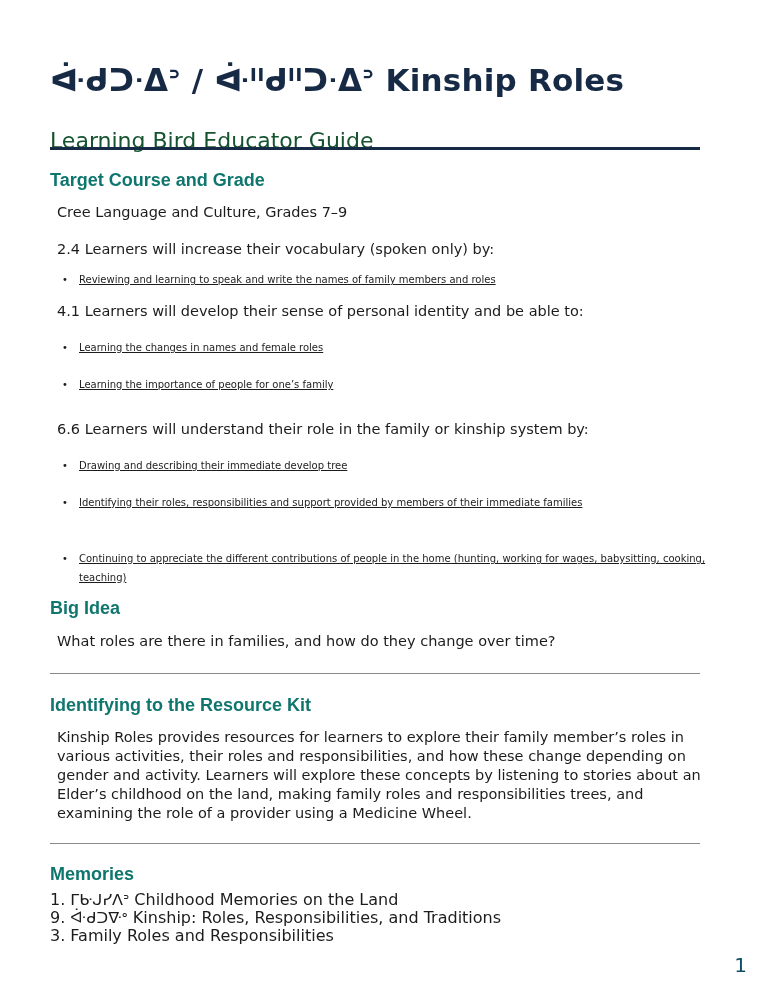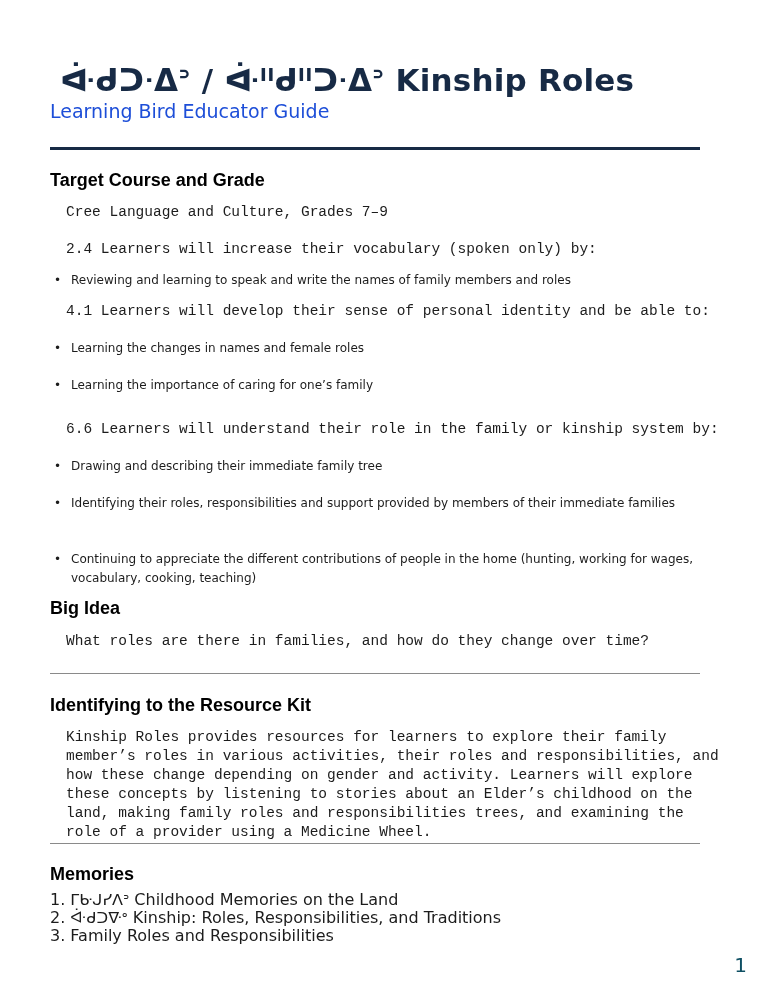--- a/index.html
+++ b/index.html
@@ -1,55 +1,55 @@
 <!DOCTYPE html>
 <html><head>
 <meta charset="utf-8">
 <style>
   html,body{margin:0;padding:0;background:#fff;}
   body{width:773px;height:1000px;position:relative;overflow:hidden;font-family:"DejaVu Sans","Liberation Sans",sans-serif;color:#1c1c1c;}
   .page{position:absolute;left:50px;top:0;width:650px;}
-  .title{position:absolute;top:62px;left:0;font-family:"DejaVu Sans",sans-serif;font-weight:bold;font-size:31px;color:#172a45;white-space:nowrap;letter-spacing:0.2px;margin-left:10px;}
-  .subtitle{position:absolute;top:100px;left:0;font-size:19px;color:#1d4ed8;}
+  .title{position:absolute;top:62px;left:0;font-family:"DejaVu Sans",sans-serif;font-weight:bold;font-size:31px;color:#172a45;white-space:nowrap;letter-spacing:0.2px;}
+  .subtitle{position:absolute;top:128px;left:0;font-size:22px;color:#14532d;}
   .rule-thick{position:absolute;top:147px;left:0;width:650px;height:3px;background:#172a45;}
-  .h{font-family:"Liberation Sans",sans-serif;font-weight:bold;color:#000000;font-size:18px;position:absolute;left:0;}
-  .p{position:absolute;left:16px;font-size:14.5px;line-height:19px;width:660px;font-family:Liberation Mono, monospace;}
-  .bullet{position:absolute;left:4px;font-size:12px;line-height:18.5px;width:640px;padding-left:17px;}
+  .h{font-family:"Liberation Sans",sans-serif;font-weight:bold;color:#0f766e;font-size:18px;position:absolute;left:0;}
+  .p{position:absolute;left:7px;font-size:14.5px;line-height:19px;width:660px;}
+  .bullet{position:absolute;left:12px;font-size:10px;line-height:18.5px;width:640px;padding-left:17px;text-decoration:underline;}
   .bullet::before{content:"•";position:absolute;left:0;top:0;}
   .rule-thin{position:absolute;left:0;width:650px;height:1px;background:#8a8a8a;}
   .res{position:absolute;left:0;font-size:16px;line-height:18.5px;}
   .pagenum{position:absolute;right:26px;top:953px;font-size:20px;color:#0e4f63;}
 </style>
 </head>
 <body>
 
 <div class="page">
   <div class="title">ᐚᑯᑐᐧᐃᐣ / ᐚᐦᑯᐦᑐᐧᐃᐣ Kinship Roles</div>
   <div class="subtitle">Learning Bird Educator Guide</div>
   <div class="rule-thick"></div>
 
   <div class="h" style="top:170px">Target Course and Grade</div>
   <div class="p" style="top:203px">Cree Language and Culture, Grades 7–9</div>
   <div class="p" style="top:240px">2.4 Learners will increase their vocabulary (spoken only) by:</div>
   <div class="bullet" style="top:271px">Reviewing and learning to speak and write the names of family members and roles</div>
   <div class="p" style="top:302px">4.1 Learners will develop their sense of personal identity and be able to:</div>
   <div class="bullet" style="top:339px">Learning the changes in names and female roles</div>
-  <div class="bullet" style="top:376px">Learning the importance of caring for one’s family</div>
+  <div class="bullet" style="top:376px">Learning the importance of people for one’s family</div>
   <div class="p" style="top:420px">6.6 Learners will understand their role in the family or kinship system by:</div>
-  <div class="bullet" style="top:457px">Drawing and describing their immediate family tree</div>
+  <div class="bullet" style="top:457px">Drawing and describing their immediate develop tree</div>
   <div class="bullet" style="top:494px">Identifying their roles, responsibilities and support provided by members of their immediate families</div>
-  <div class="bullet" style="top:550px">Continuing to appreciate the different contributions of people in the home (hunting, working for wages, vocabulary, cooking, teaching)</div>
+  <div class="bullet" style="top:550px">Continuing to appreciate the different contributions of people in the home (hunting, working for wages, babysitting, cooking, teaching)</div>
 
   <div class="h" style="top:598px">Big Idea</div>
   <div class="p" style="top:632px">What roles are there in families, and how do they change over time?</div>
   <div class="rule-thin" style="top:673px"></div>
 
   <div class="h" style="top:695px">Identifying to the Resource Kit</div>
   <div class="p" style="top:728px;width:660px">Kinship Roles provides resources for learners to explore their family member’s roles in various activities, their roles and responsibilities, and how these change depending on gender and activity. Learners will explore these concepts by listening to stories about an Elder’s childhood on the land, making family roles and responsibilities trees, and examining the role of a provider using a Medicine Wheel.</div>
   <div class="rule-thin" style="top:843px"></div>
 
   <div class="h" style="top:864px">Memories</div>
   <div class="res" style="top:891px">1. ᒥᑿᒍᓯᐱᐣ Childhood Memories on the Land</div>
-  <div class="res" style="top:909px">2. ᐚᑯᑐᐍᐤ Kinship: Roles, Responsibilities, and Traditions</div>
+  <div class="res" style="top:909px">9. ᐚᑯᑐᐍᐤ Kinship: Roles, Responsibilities, and Traditions</div>
   <div class="res" style="top:927px">3. Family Roles and Responsibilities</div>
 </div>
 
 <div class="pagenum">1</div>
 
 </body></html>

